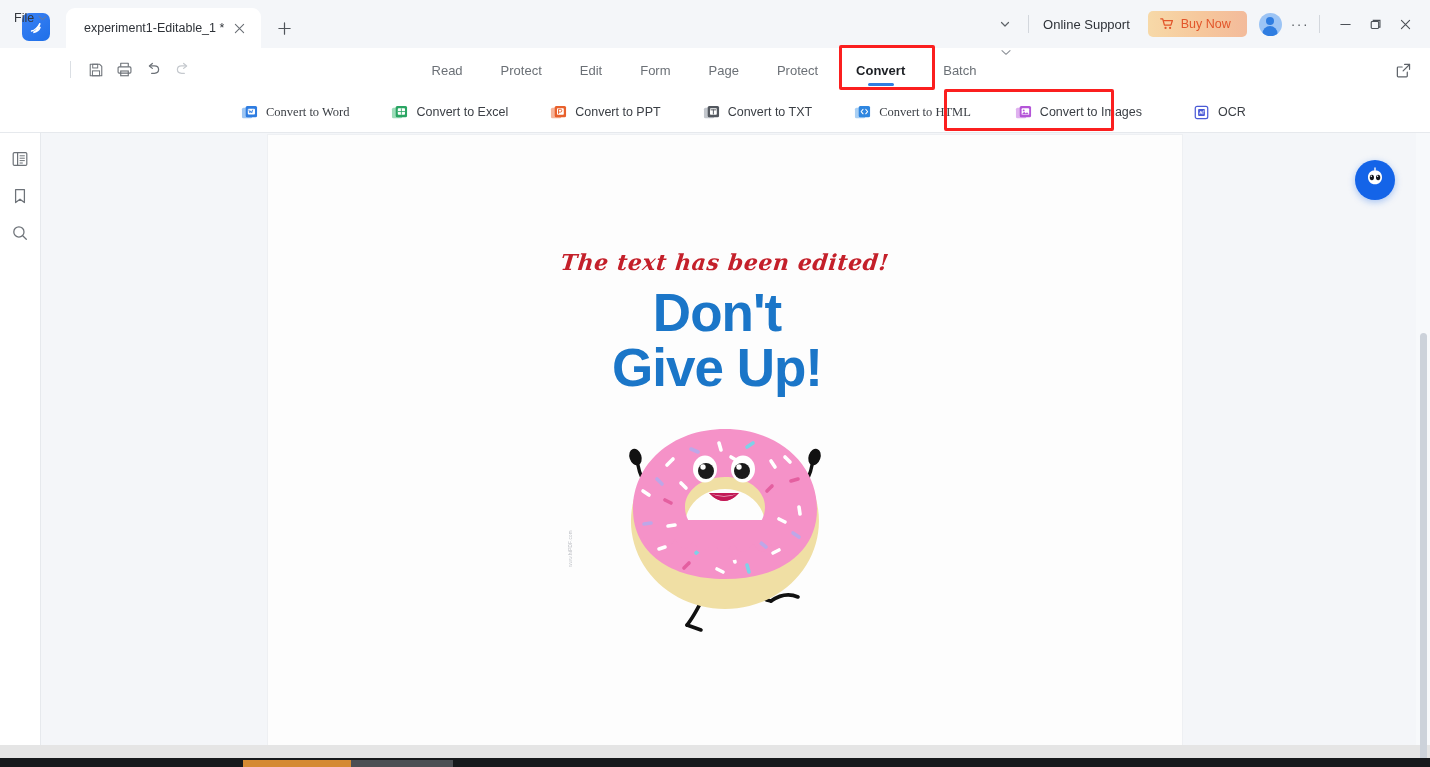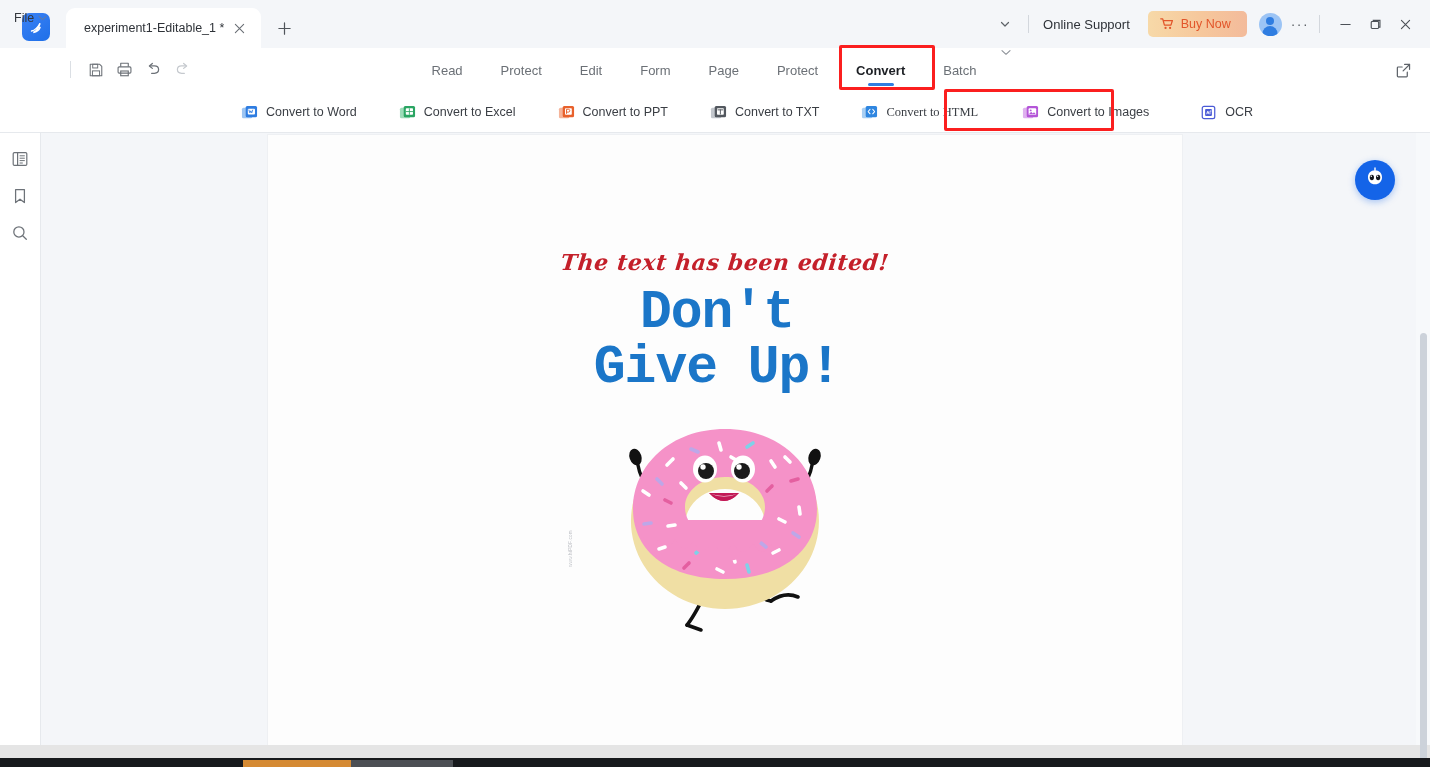--- a/index.html
+++ b/index.html
@@ -138,21 +138,21 @@
 
   .edited-text {
     position:absolute; left:0; right:0; top:114px; text-align:center;
     font-family:"DejaVu Serif", serif;
     font-style:italic; font-weight:bold;
     font-size:22px; color:#c4202a; letter-spacing:.6px;
     transform:skewX(-6deg);
   }
   .headline {
     position:absolute; left:0; right:16px; top:153px; text-align:center;
-    font-family:Liberation Mono, monospace;
+    font-family:Liberation Sans, sans-serif;
     font-weight:bold; font-size:53px; line-height:.96;
     color:#1b76c8; letter-spacing:-1px;
   }
   .headline .l2 { display:block; margin-top:4px; }
 
   .vert-watermark {
     position:absolute; left:300px; top:395px;
     font-size:4.6px; color:#b9bcc2; letter-spacing:.3px;
     writing-mode:vertical-rl; transform:rotate(180deg);
     white-space:nowrap;
@@ -311,21 +311,21 @@
       <path d="M10.2 2.6h5.2v5.2" fill="none" stroke="#5d6268" stroke-width="1.3" stroke-linecap="round" stroke-linejoin="round"></path>
       <path d="M15.4 2.6L8.6 9.4" fill="none" stroke="#5d6268" stroke-width="1.3" stroke-linecap="round"></path>
       <path d="M13 10.8v4.1a.9.9 0 01-.9.9H3.4a.9.9 0 01-.9-.9V6.2a.9.9 0 01.9-.9h4.2" fill="none" stroke="#5d6268" stroke-width="1.3" stroke-linecap="round" stroke-linejoin="round"></path>
     </svg>
   </div>
 
   <div class="ann-convert"></div>
 
   <div class="ribbon">
 
-    <div class="ritem" style="margin-left:234px;">
+    <div class="ritem" style="margin-left:234px;font-family:Liberation Serif, serif;">
       <span class="ricon">
         <svg width="17" height="17" viewBox="0 0 18 18">
           <rect x="1" y="4" width="11" height="11" rx="1.6" fill="#9dc5f2"></rect>
           <rect x="5" y="2" width="12" height="12" rx="1.6" fill="#2f7de1"></rect>
           <rect x="7.2" y="5" width="7.6" height="6" rx="1" fill="#ffffff"></rect>
           <path d="M8.4 6.4l1 3 1-2.2 1 2.2 1-3" fill="none" stroke="#2f7de1" stroke-width=".9" stroke-linecap="round" stroke-linejoin="round"></path>
         </svg>
       </span>
       <span class="lbl">Convert to Word</span>
     </div>

